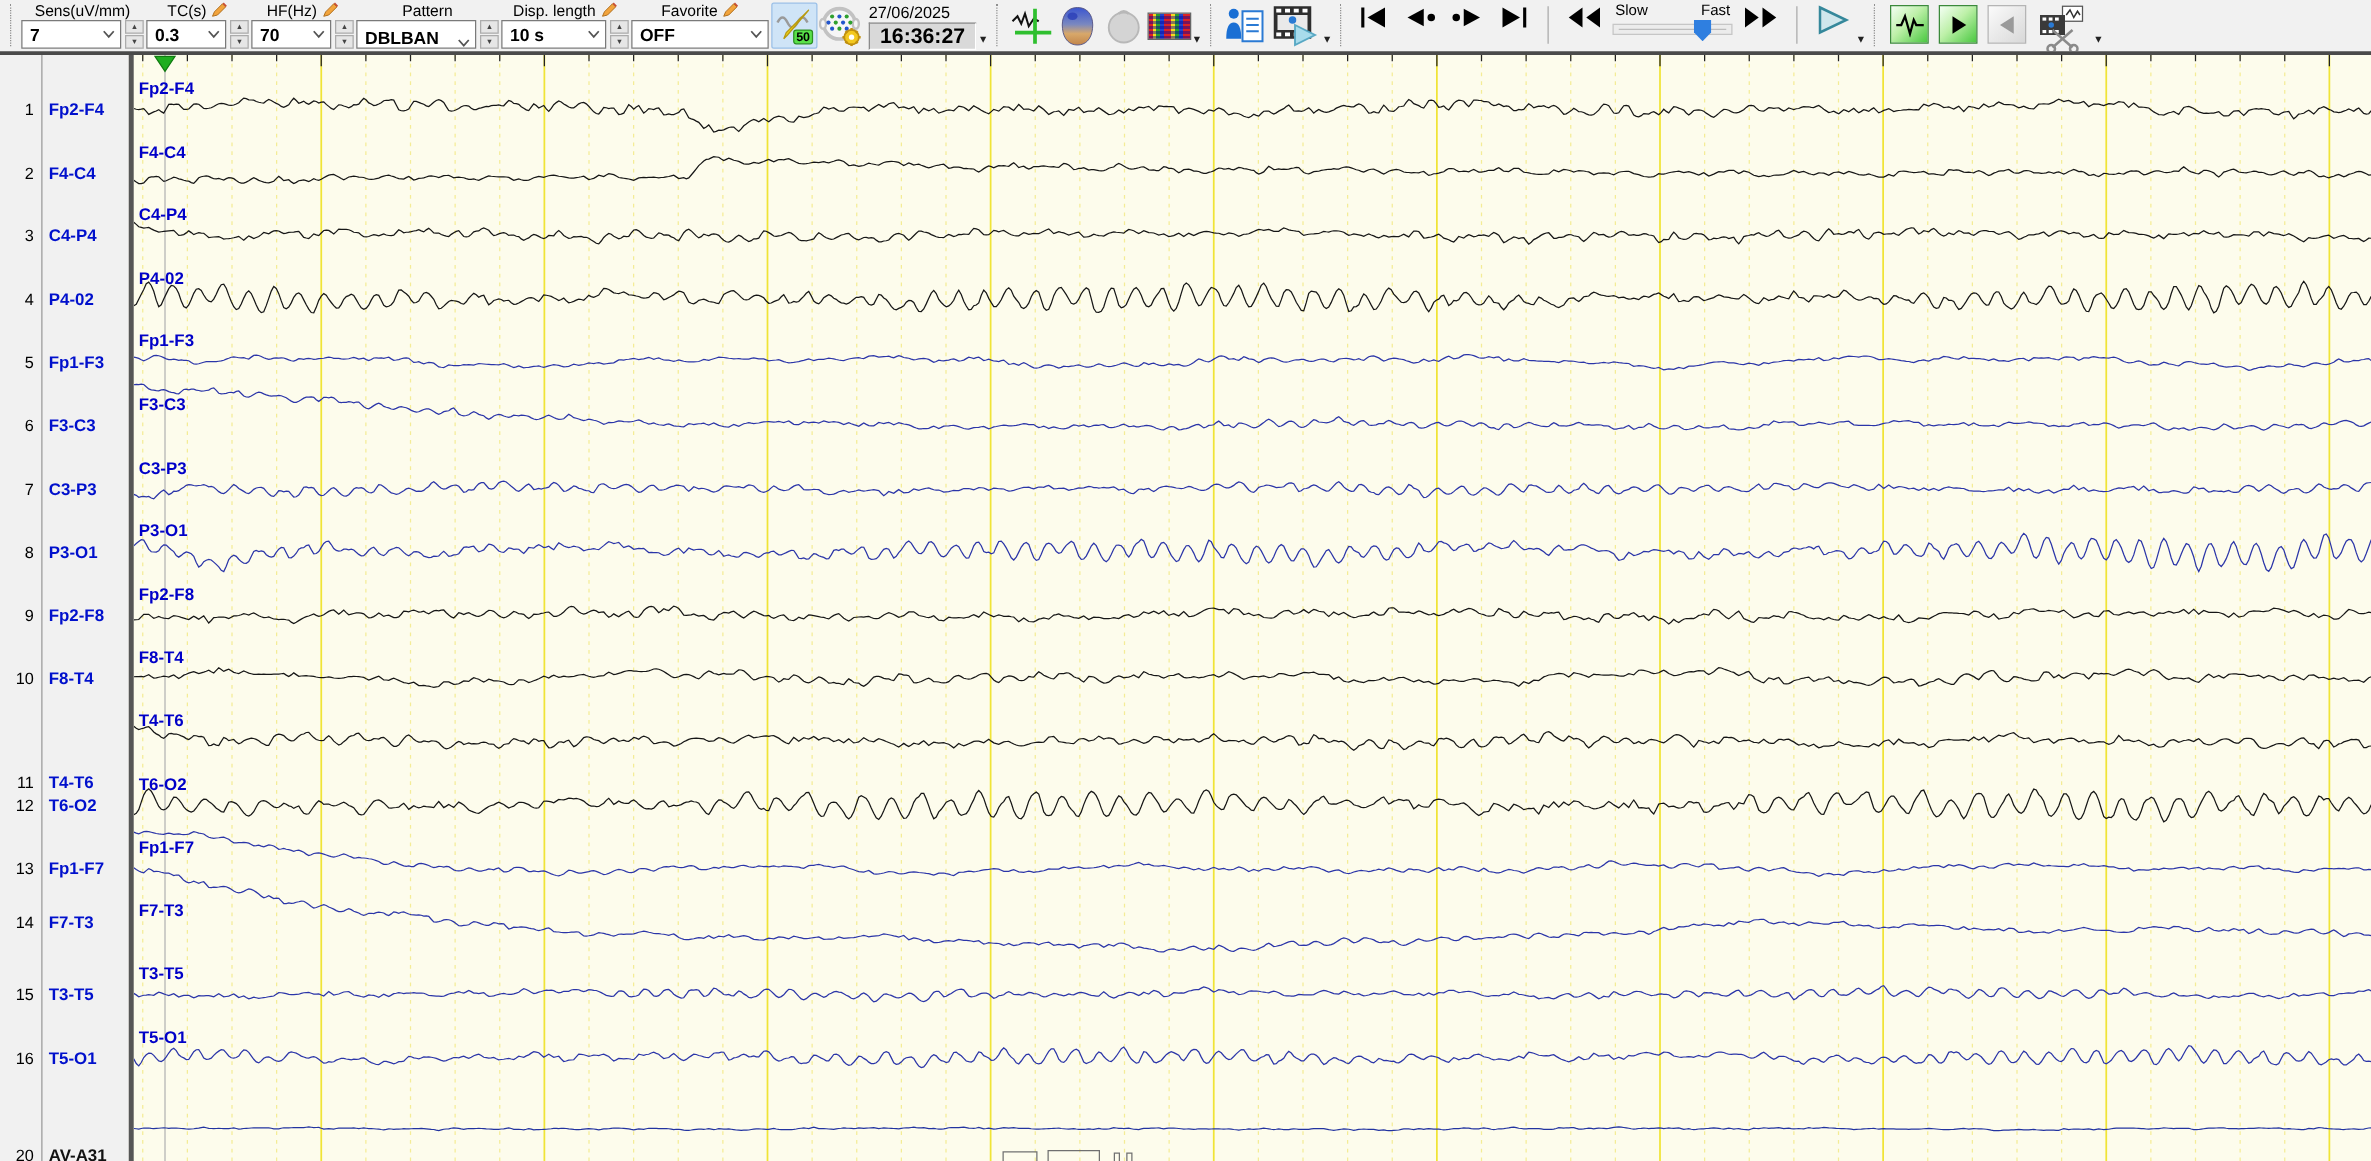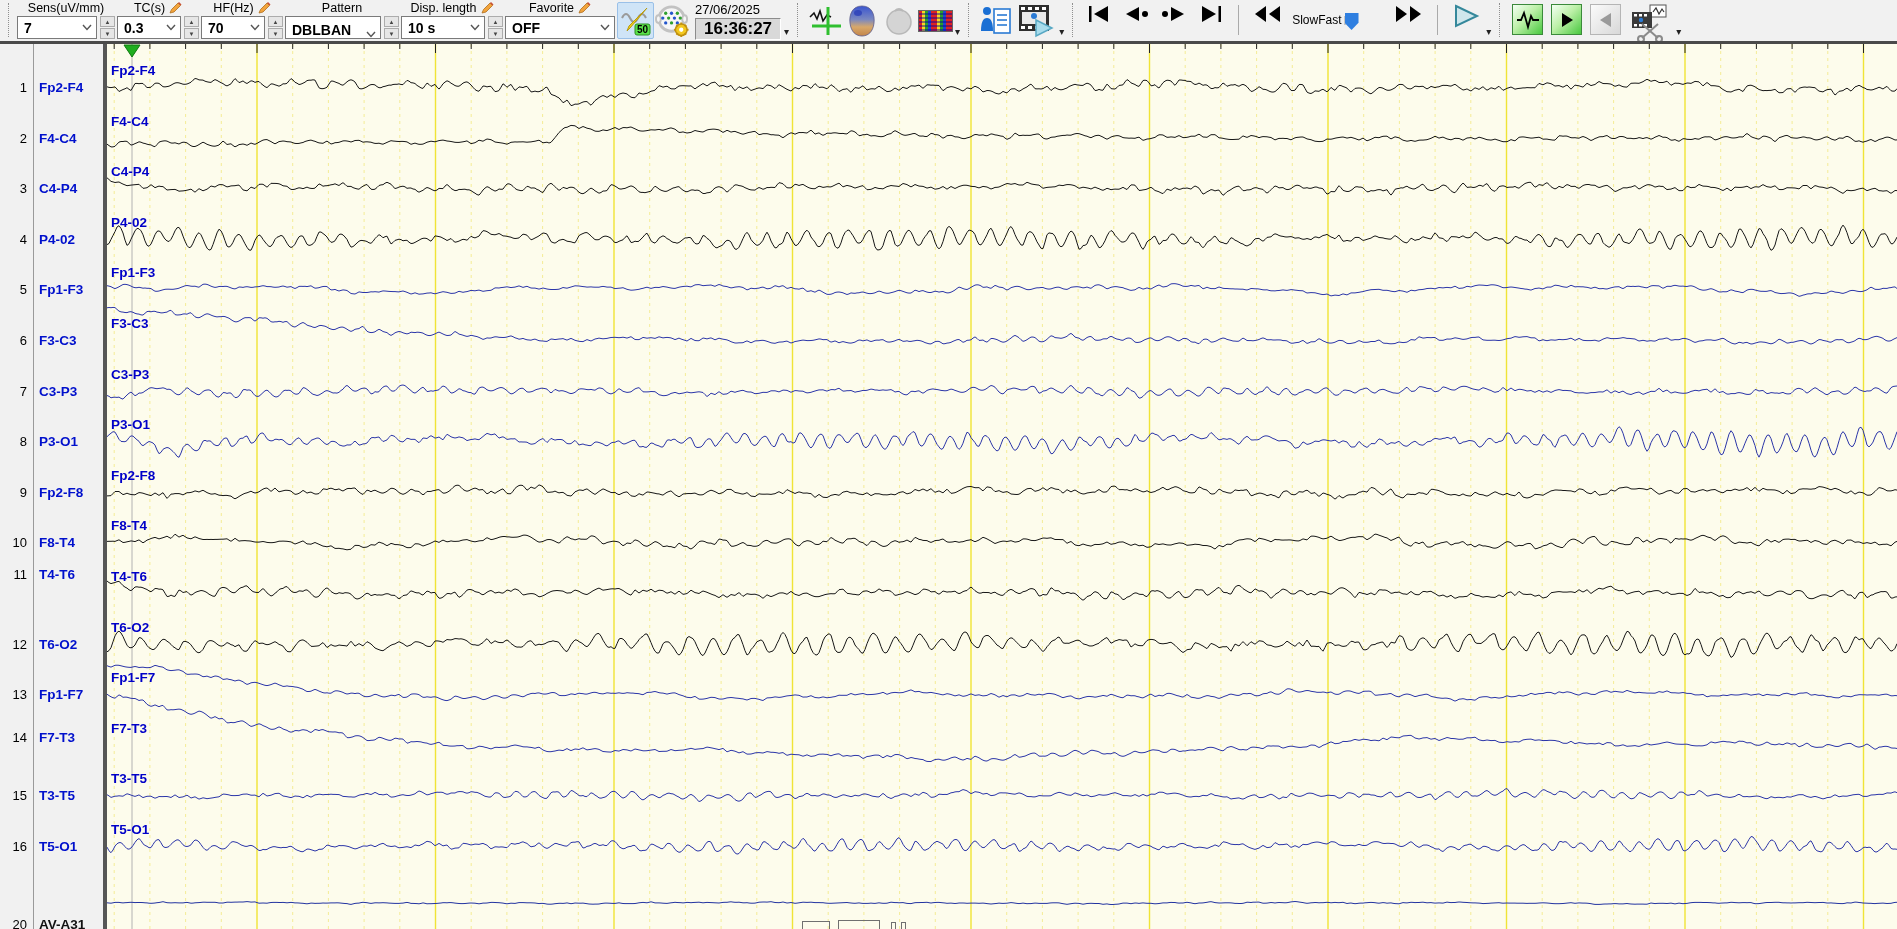--- a/index.html
+++ b/index.html
@@ -9,21 +9,21 @@
     font-family:"Liberation Sans",sans-serif;background:#f1f1f1;
     user-select:none;
   }
   
   #toolbar{
     position:absolute;left:0;top:0;width:100%;height:41px;
     background:#f1f1f1;display:flex;align-items:flex-start;padding:1px 0 0 2px;
   }
   .grip{width:4px;height:34px;border-left:1px dotted #8f8f8f;margin:2px 5px 0 6px;}
   .field{display:flex;flex-direction:column;margin-right:2px;}
-  .f-label{display:flex;justify-content:center;height:15px;font-size:12.5px;color:#000;gap:4px;}
+  .f-label{display:flex;align-items:center;justify-content:center;height:15px;font-size:12.5px;color:#000;gap:4px;}
   .f-row{display:flex;align-items:stretch;}
   .combo{
     background:#fff;border:1px solid #7a7a7a;height:23px;display:flex;align-items:center;
     padding:0 4px 0 6px;font-size:14px;font-weight:bold;color:#000;justify-content:space-between;cursor:default;
   }
   .combo .chev{margin-left:6px;display:flex;align-items:center;}
   .spin{display:flex;flex-direction:column;margin-left:3px;width:15px;}
   .spin button{
     flex:1;font-size:6px;line-height:6px;padding:0;margin:0;background:#e6e6e6;
     border:1px solid #acacac;color:#444;cursor:default;
@@ -38,21 +38,21 @@
   .ovf{font-size:10px;color:#222;align-self:flex-end;margin:0 2px 4px 1px;}
   .dtwrap{display:flex;flex-direction:column;align-items:flex-start;margin:1px 2px 0 4px;}
   .date{font-size:13px;color:#000;height:16px;}
   .timebox{
     background:#d9d9d9;border-top:1px solid #8c8c8c;border-left:1px solid #8c8c8c;
     border-bottom:1px solid #fff;border-right:1px solid #fff;
     font-size:17px;font-weight:bold;padding:0 8px;height:22px;display:flex;align-items:center;
   }
   .vsep{width:1px;background:#aaa;height:30px;margin:4px 9px 0 9px;}
   .tbtn{background:transparent;border:none;padding:2px;margin:1px 3px 0 3px;display:flex;align-items:center;justify-content:center;cursor:default;}
-  .sliderwrap{display:flex;flex-direction:row;width:96px;margin:12px 2px;}
+  .sliderwrap{display:flex;flex-direction:column;width:96px;margin:0 2px;}
   .slider-labels{display:flex;justify-content:space-between;font-size:12px;height:15px;color:#000;padding:0 2px;}
   .groove{position:relative;height:9px;background:#ececec;border:1px solid #c6c6c6;margin-top:3px;}
   .groove .innerline{position:absolute;left:4px;right:4px;top:3px;height:1px;background:#bdbdbd;}
   .handle{
     position:absolute;left:68%;top:-4px;width:14px;height:17px;background:#2f7fe0;
     clip-path:polygon(0 0,100% 0,100% 58%,50% 100%,0 58%);
   }
   .gbtn{
     width:31px;height:31px;margin:3px 4px 0 4px;display:flex;align-items:center;justify-content:center;
     border:1px solid #3b8a3b;background:linear-gradient(135deg,#f4fff4 0%,#bdf0a8 45%,#49c840 100%);padding:0;
@@ -484,21 +484,21 @@
           <span class="ch-label">P3-O1</span>
         </div>
         <div class="ch-row" style="top: 439px;">
           <span class="ch-num">9</span>
           <span class="ch-label">Fp2-F8</span>
         </div>
         <div class="ch-row" style="top: 489px;">
           <span class="ch-num">10</span>
           <span class="ch-label">F8-T4</span>
         </div>
-        <div class="ch-row" style="top: 521px;">
+        <div class="ch-row" style="top: 572px;">
           <span class="ch-num">11</span>
           <span class="ch-label">T4-T6</span>
         </div>
         <div class="ch-row" style="top: 591px;">
           <span class="ch-num">12</span>
           <span class="ch-label">T6-O2</span>
         </div>
         <div class="ch-row" style="top: 641px;">
           <span class="ch-num">13</span>
           <span class="ch-label">Fp1-F7</span>

